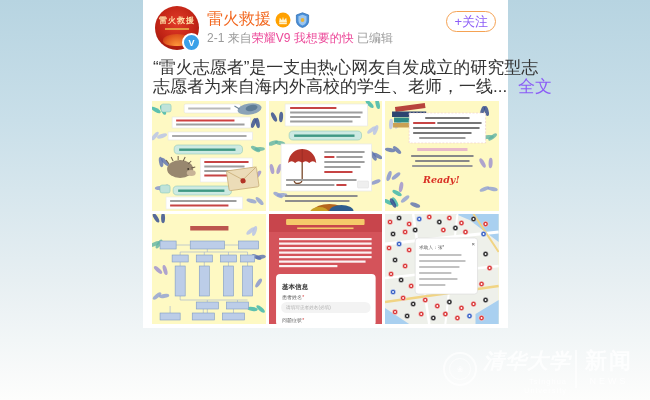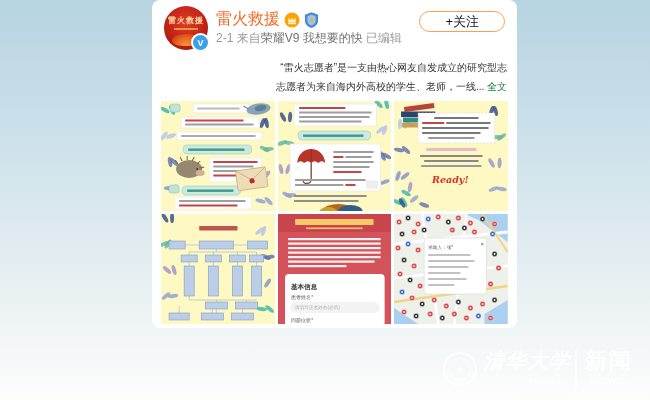--- a/index.html
+++ b/index.html
@@ -1,44 +1,44 @@
 <!DOCTYPE html>
 <html><head>
 <meta charset="utf-8">
 <style>
   html,body{margin:0;padding:0;}
   body{
     width:650px;height:400px;overflow:hidden;position:relative;
     font-family:"Liberation Sans","DejaVu Sans",sans-serif;
     background:linear-gradient(180deg,#b7d4e1 0%,#c9dfe9 30%,#e7eff2 70%,#fdfdfc 100%);
   }
-  .card{position:absolute;left:152px;top:0;width:365px;height:328px;background:#fff;border-radius:8px;}
+  .card{position:absolute;left:143px;top:0;width:365px;height:328px;background:#fff;}
   
   .hdr{position:relative;height:52px;}
   .avatar{position:absolute;left:12px;top:6px;width:44px;height:44px;border-radius:50%;
     background:radial-gradient(circle at 50% 38%,#e23b28 0%,#c02315 55%,#8f1207 100%);
     overflow:visible;}
   .avatar .av-txt{position:absolute;top:9px;left:0;width:100%;text-align:center;
     font-size:8px;color:#ffe0a8;letter-spacing:1px;font-weight:bold;}
   .avatar .av-flame{position:absolute;bottom:4px;left:8px;width:28px;height:12px;border-radius:50% 50% 40% 40%;
     background:radial-gradient(ellipse at 50% 100%,#ff9a3c 0%,#e05a1e 60%,rgba(224,90,30,0) 100%);}
   .avatar .av-line{position:absolute;top:22px;left:10px;width:24px;height:2px;background:#e9b24a;opacity:.8;}
   .vbadge{position:absolute;right:-2px;bottom:-2px;width:15px;height:15px;border-radius:50%;
     background:#3aa0e8;border:2px solid #fff;color:#fff;font-size:9px;font-weight:bold;
     display:flex;align-items:center;justify-content:center;}
   .name-row{position:absolute;left:64px;top:9px;display:flex;align-items:center;gap:4px;}
   .name{font-size:16px;color:#f2671f;}
   .meta{position:absolute;left:64px;top:30px;font-size:12px;color:#9a9a9a;white-space:nowrap;}
-  .meta .lnk{color:#737373;}
-  .follow{position:absolute;right:12px;top:11px;border:1px solid #f5a253;color:#0f172a;background:#fff;
-    font-size:13px;border-radius:13px;padding:3px 25px;line-height:1;cursor:pointer;}
+  .meta .lnk{color:#ec4899;}
+  .follow{position:absolute;right:12px;top:11px;border:1px solid #f5a253;color:#8b5cf6;background:#fff;
+    font-size:13px;border-radius:13px;padding:3px 7px;line-height:1;cursor:pointer;}
   
-  .btxt{margin:6px 10px 0 10px;font-size:10px;color:#333;text-align:right;}
+  .btxt{margin:6px 10px 0 10px;font-size:17px;color:#333;text-align:right;}
   .btxt .ln{height:19px;line-height:19px;white-space:nowrap;overflow:visible;}
-  .btxt .full{color:#15803d;}
+  .btxt .full{color:#8b5cf6;margin-left:6px;}
   
   .grid{margin:5px 9px 0 9px;display:grid;grid-template-columns:repeat(3,1fr);gap:3px;grid-auto-rows:110px;}
   .cell{position:relative;background:#fef9c3;overflow:hidden;}
   .cell svg{position:absolute;inset:0;width:100%;height:100%;display:block;}
   
   .wm{position:absolute;left:443px;top:344px;width:205px;height:54px;color:rgba(255,255,255,.78);
     display:flex;align-items:flex-start;z-index:5;pointer-events:none;}
   .wm-logo{width:30px;height:30px;border:2px solid rgba(255,255,255,.7);border-radius:50%;margin-top:8px;
     display:flex;align-items:center;justify-content:center;flex:0 0 auto;}
   .wm-logo .inner{width:20px;height:20px;border:1px solid rgba(255,255,255,.65);border-radius:50%;

